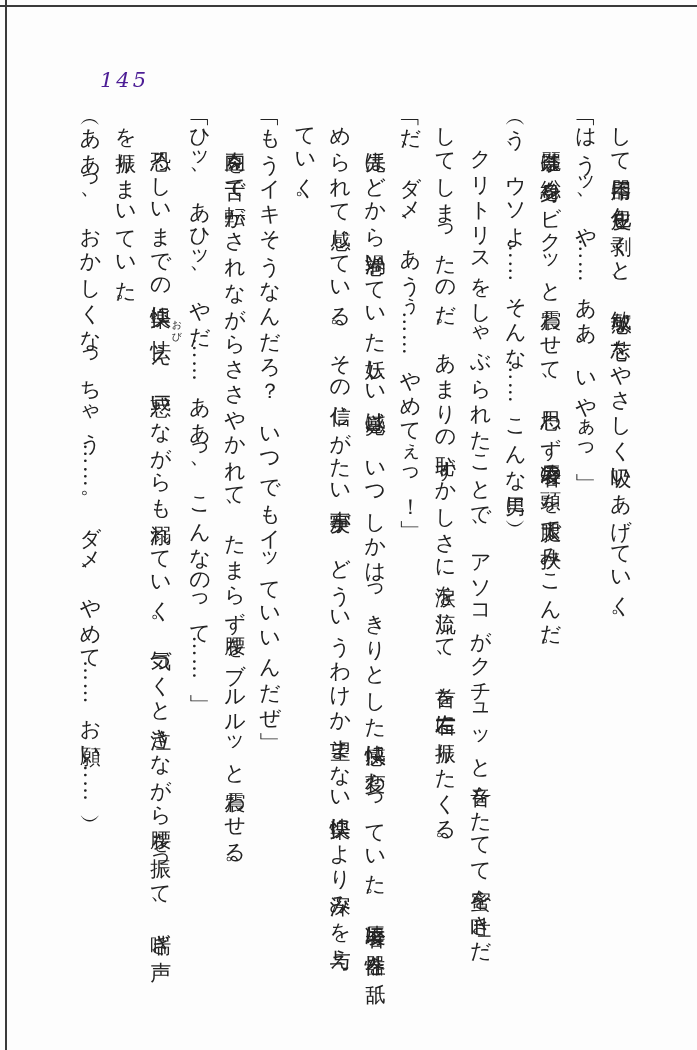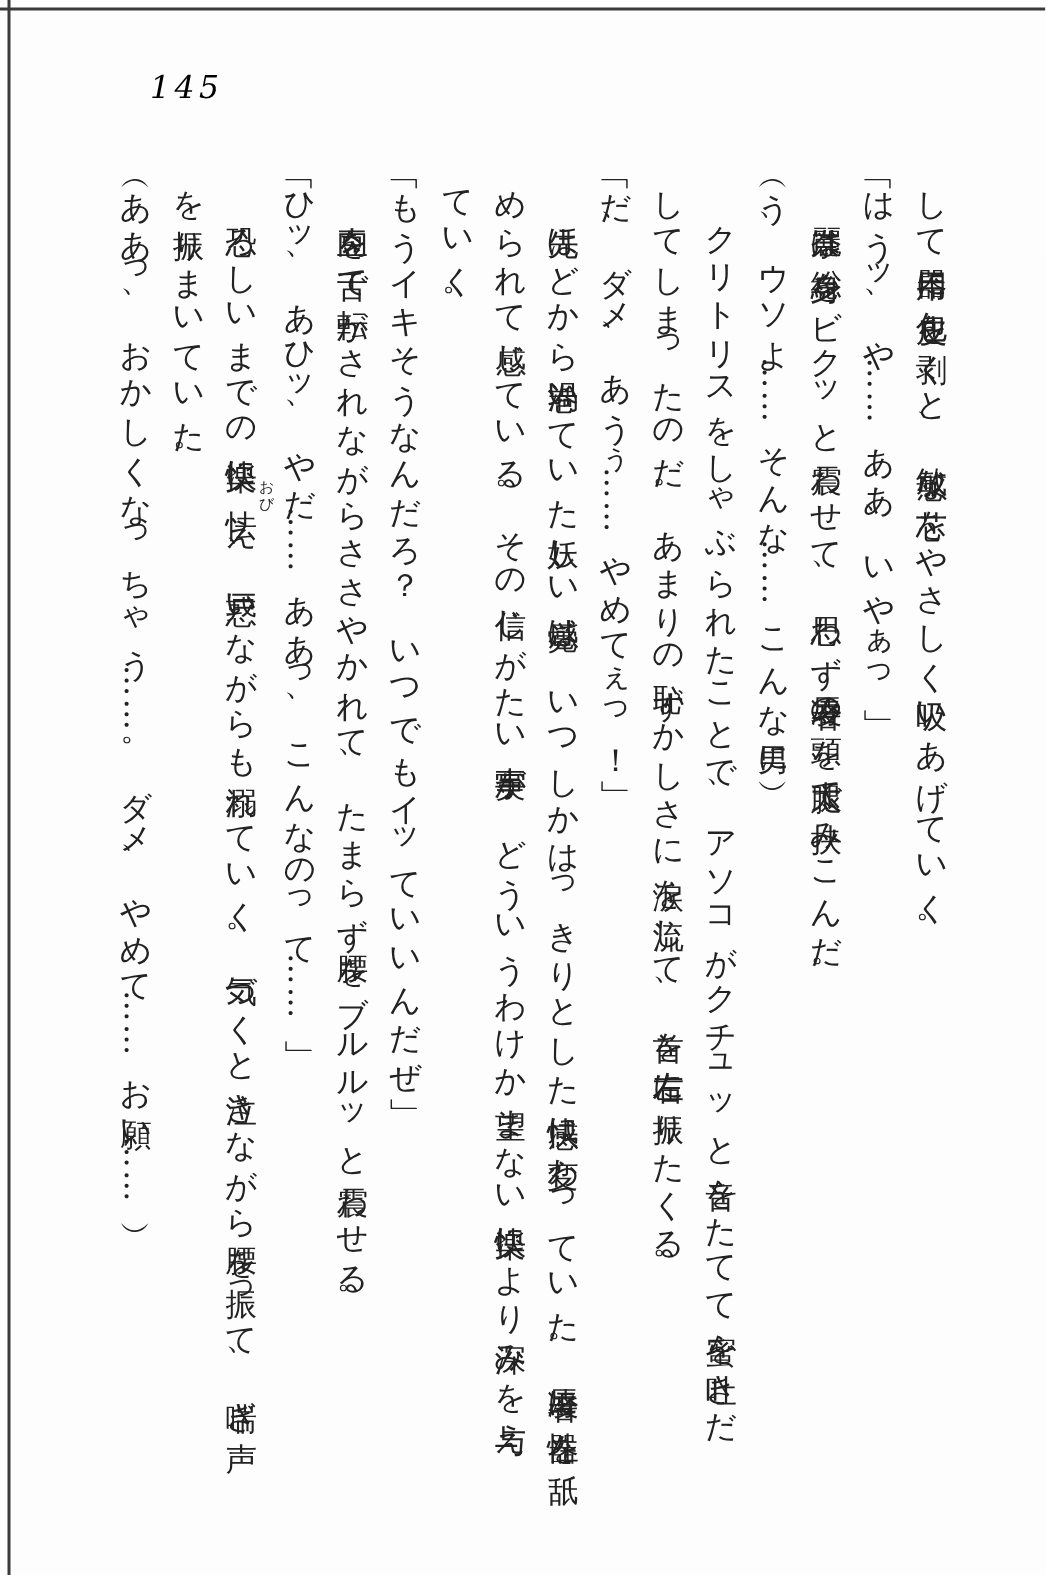--- a/index.html
+++ b/index.html
@@ -24,24 +24,24 @@
   }
   .edge-top {
     position: absolute;
     left: 0; top: 5px;
     width: 100%; height: 2px;
     background: #3a3a3a;
   }
   
   .folio {
     position: absolute;
-    left: 100px; top: 46px;
+    left: 100px; top: 68px;
     font: italic 21px "DejaVu Serif", serif;
     letter-spacing: 3px;
-    color: #000000;
+    color: #4c1d95;
   }
   
   .text-block {
     position: absolute;
     top: 112px;
     left: 76px;
     width: 562px;
     height: 858px;
     writing-mode: vertical-rl;
     text-orientation: mixed;

